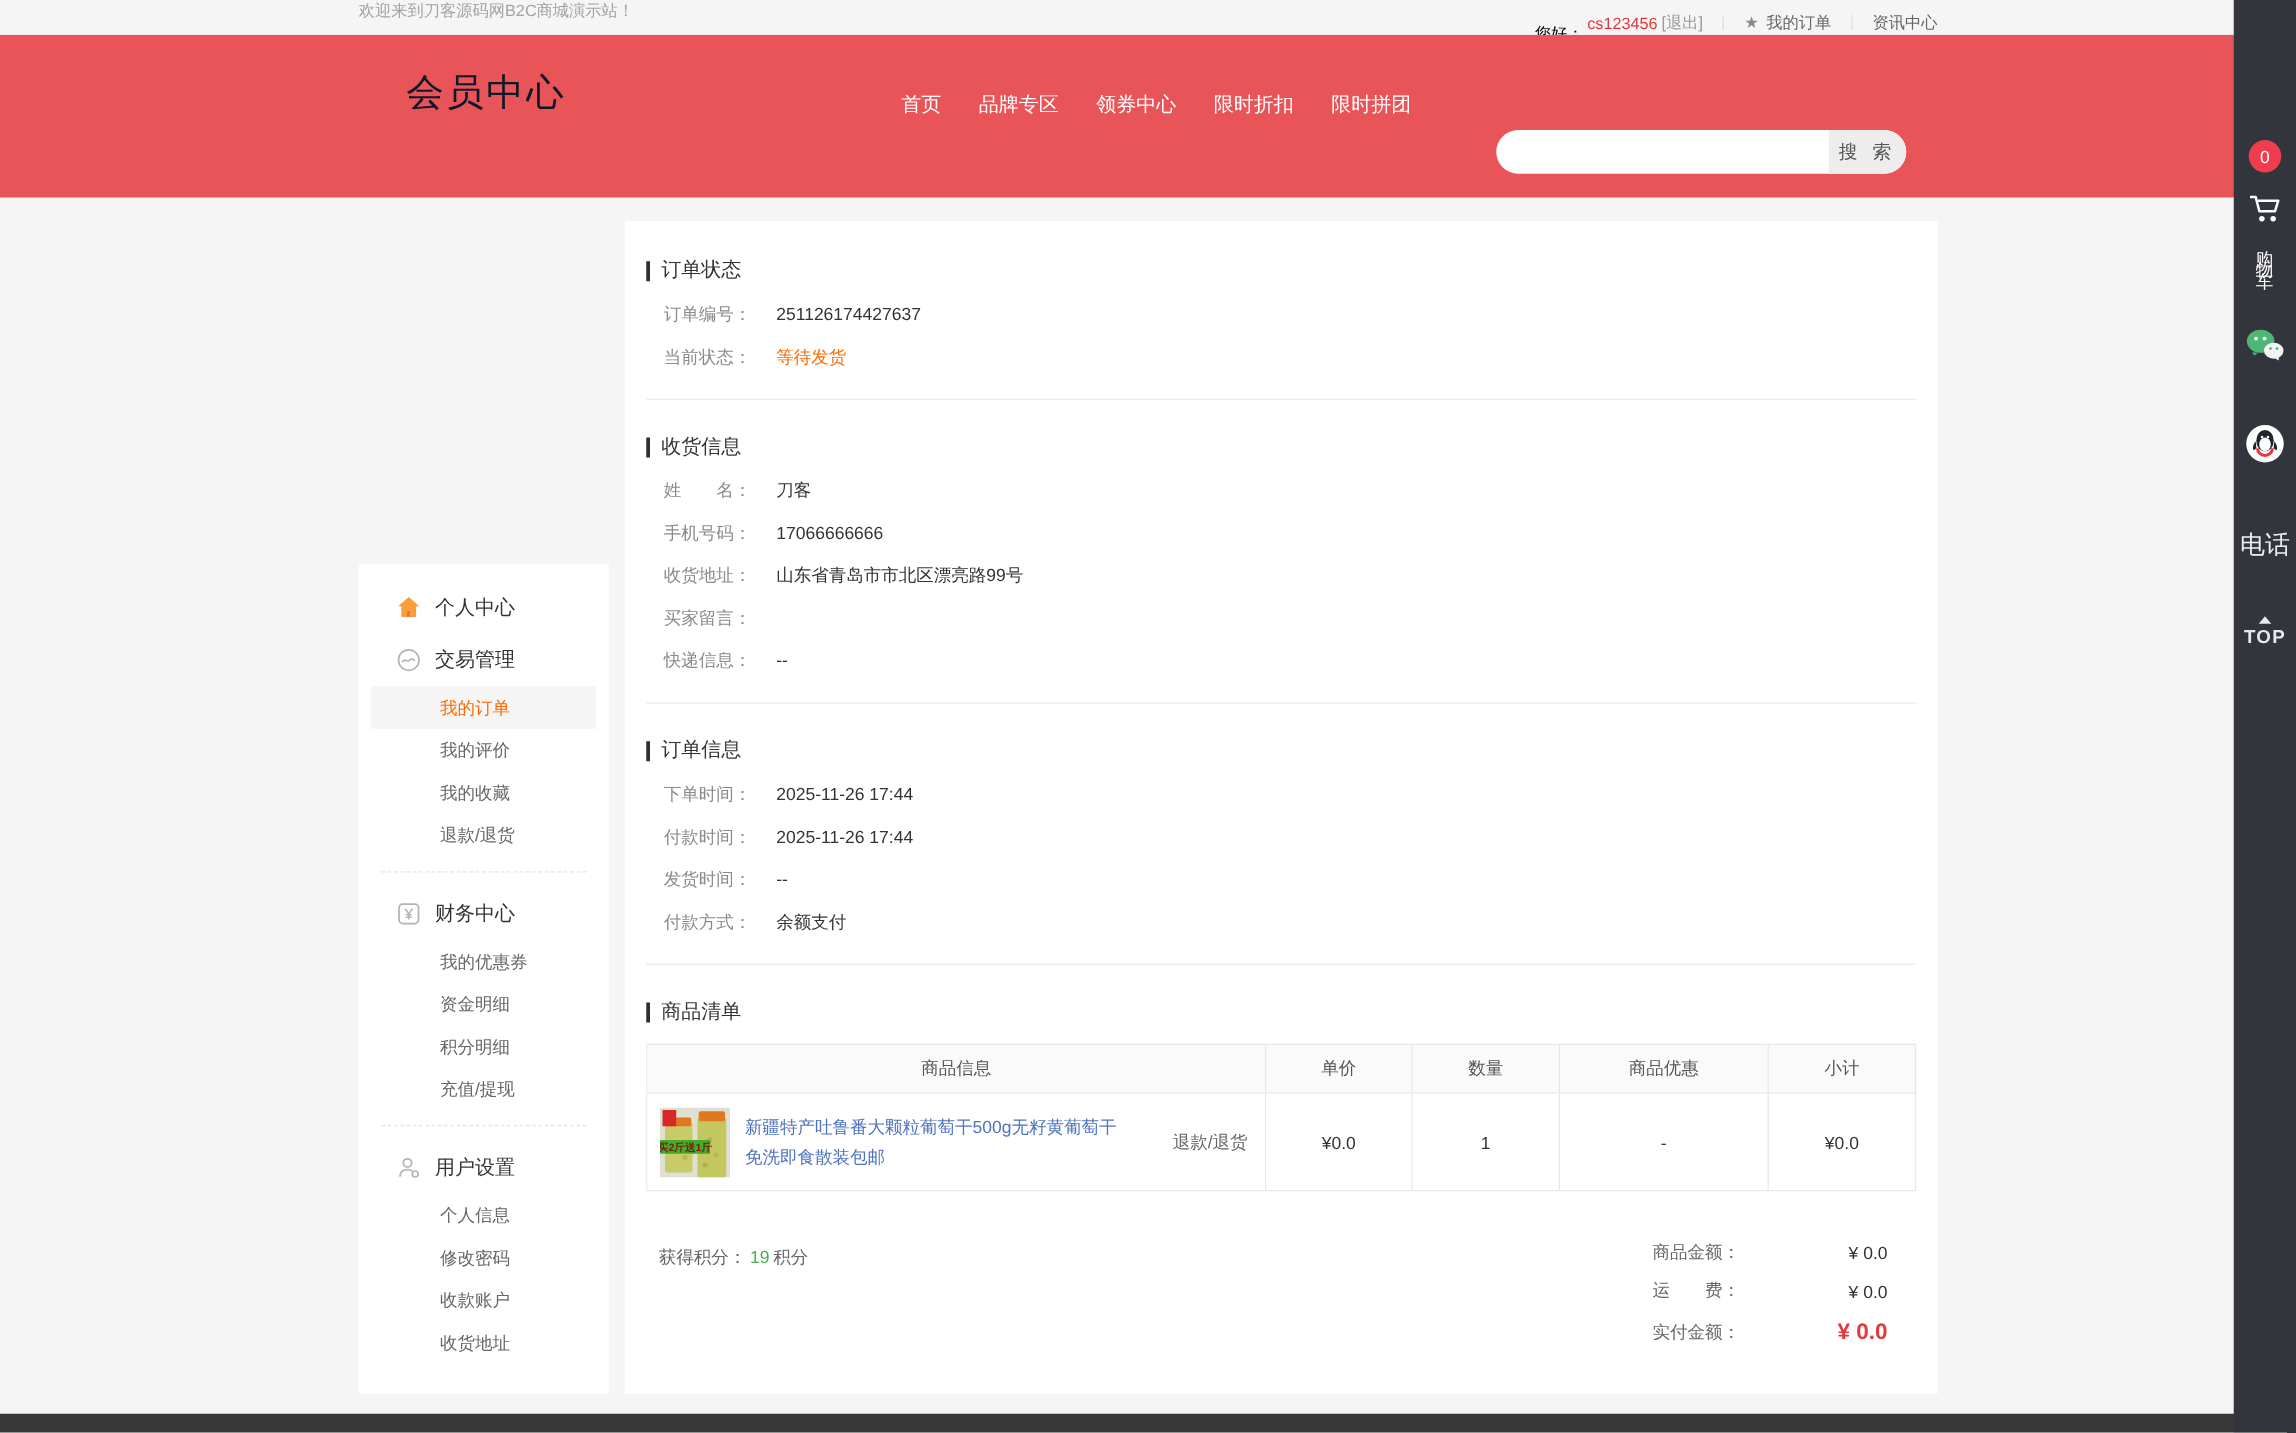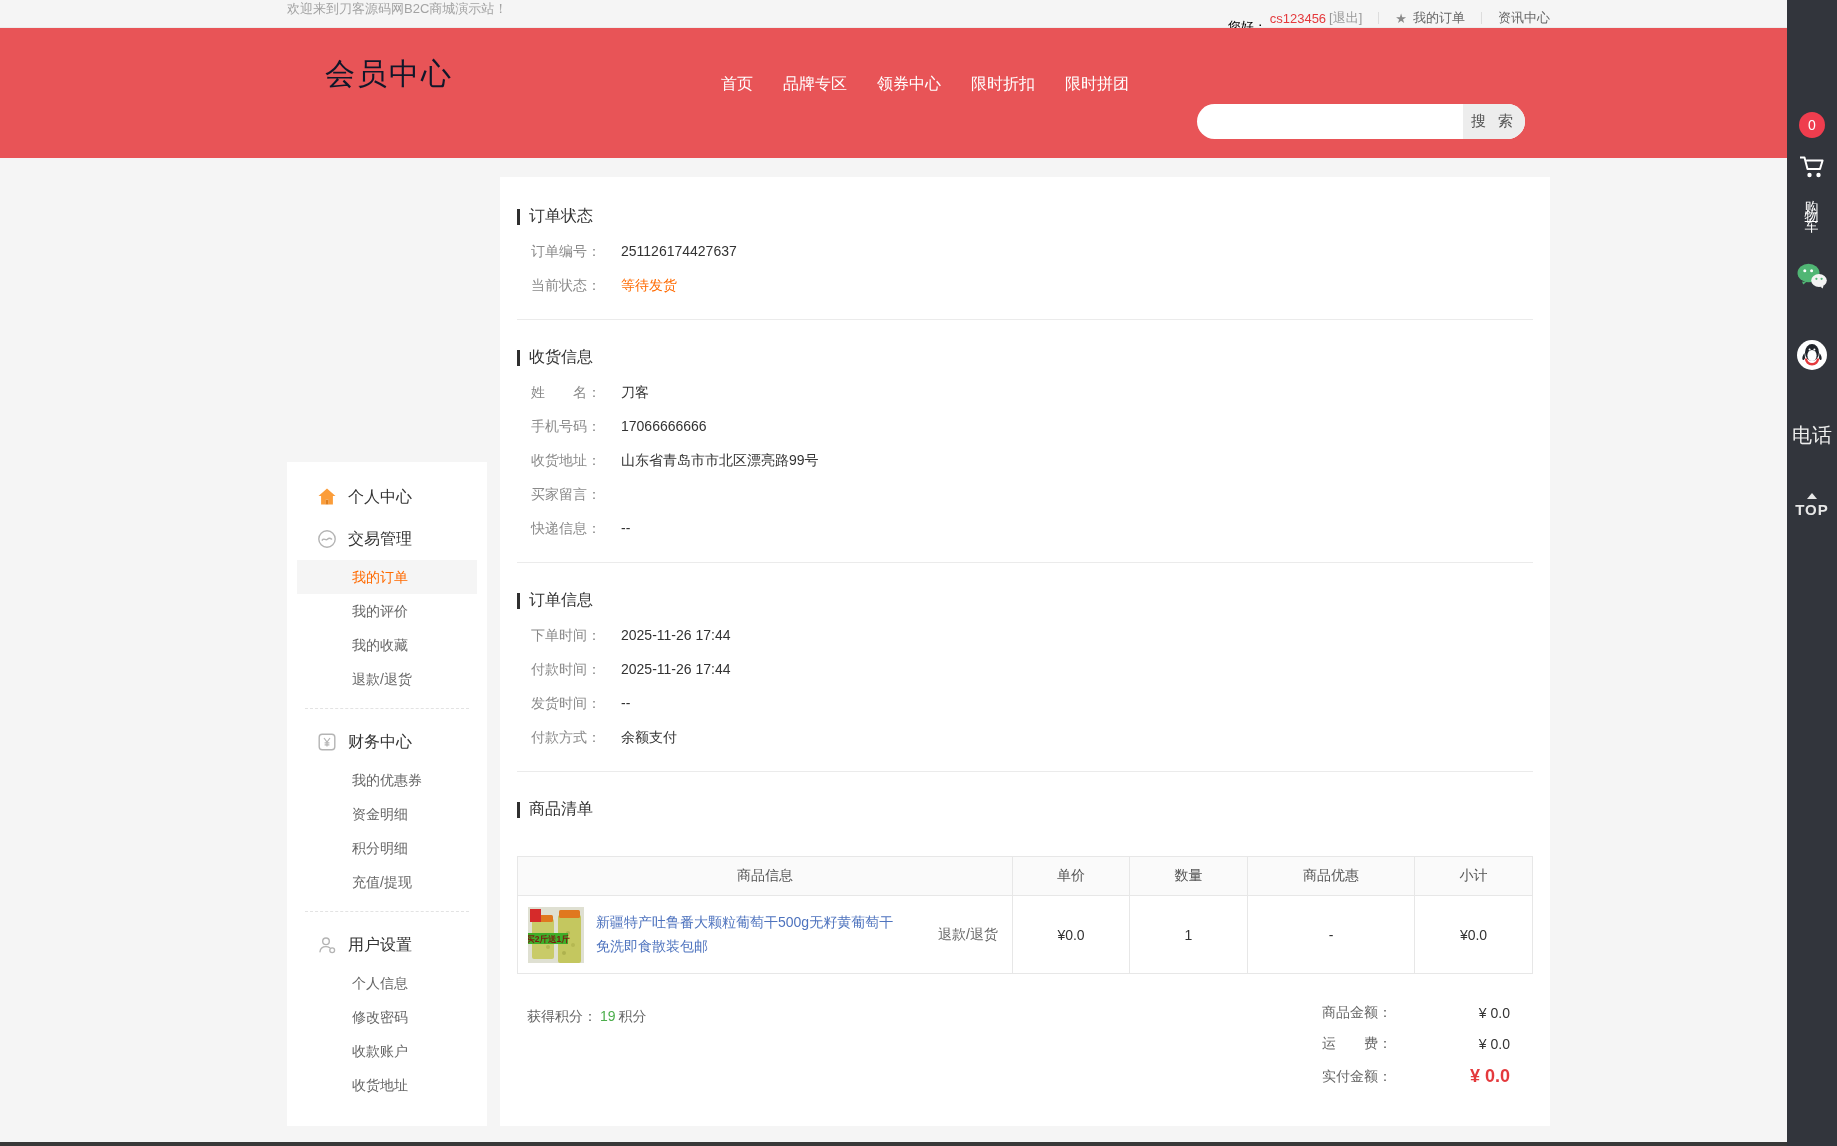--- a/index.html
+++ b/index.html
@@ -42,34 +42,34 @@
   .main { width:1050px; background:#fff; padding:2px 17px 26px; min-height:885px; }
   .sec-title { display:flex; align-items:center; gap:9px; margin-top:27px; font-size:16px; color:#333; }
   .sec-title .bar { width:3px; height:16px; background:#2f2f2f; }
   .info-row { display:flex; margin-top:14px; padding-left:14px; line-height:20px; }
   .info-label { width:90px; color:#8a8a8a; }
   .info-value { color:#333; }
   .orange { color:#ff6a00; }
   .divider { border-top:1px solid #ebebeb; margin-top:24px; }
 
   
-  .gtable { margin-top:36px; border:1px solid #e7e7e7; }
+  .gtable { margin-top:15px; border:1px solid #e7e7e7; }
   .trow { display:flex; }
   .thead-row { height:39px; background:#fafafa; border-bottom:1px solid #e7e7e7; color:#555; }
   .tbody-row { height:77px; background:#fff; }
   .tcell { display:flex; align-items:center; justify-content:center; }
   .tcell + .tcell { border-left:1px solid #e7e7e7; }
   .c1 { width:494px; } .c2 { width:117px; } .c3 { width:118px; } .c4 { width:167px; } .c5 { flex:1; }
   .product-cell { justify-content:flex-start; padding:0 14px 0 10px; gap:12px; }
   .thumb { width:56px; height:56px; flex:0 0 56px; display:block; cursor:pointer; }
   .p-link { width:300px; font-size:14px; color:#4e73be; line-height:1.65; }
   .refund-link { margin-left:auto; color:#666; }
 
   
-  .summary { display:flex; justify-content:space-between; margin-top:30px; padding:0 23px 0 10px; }
+  .summary { display:flex; justify-content:space-between; margin-top:40px; padding:0 23px 0 10px; }
   .points { color:#666; margin-top:4px; }
   .points .pts { color:#4cae4c; margin:0 3px; }
   .totals { text-align:right; color:#666; }
   .t-line { display:flex; justify-content:flex-end; align-items:center; margin-bottom:13px; }
   .t-line .t-val { min-width:118px; text-align:right; color:#333; }
   .t-line.final .t-val { color:#e4393c; font-size:18px; font-weight:bold; }
 
   
   .footer { margin-top:16px; height:50px; background:#383838; display:flex; align-items:center; justify-content:center; color:#9a9a9a; font-size:13px; }
 

